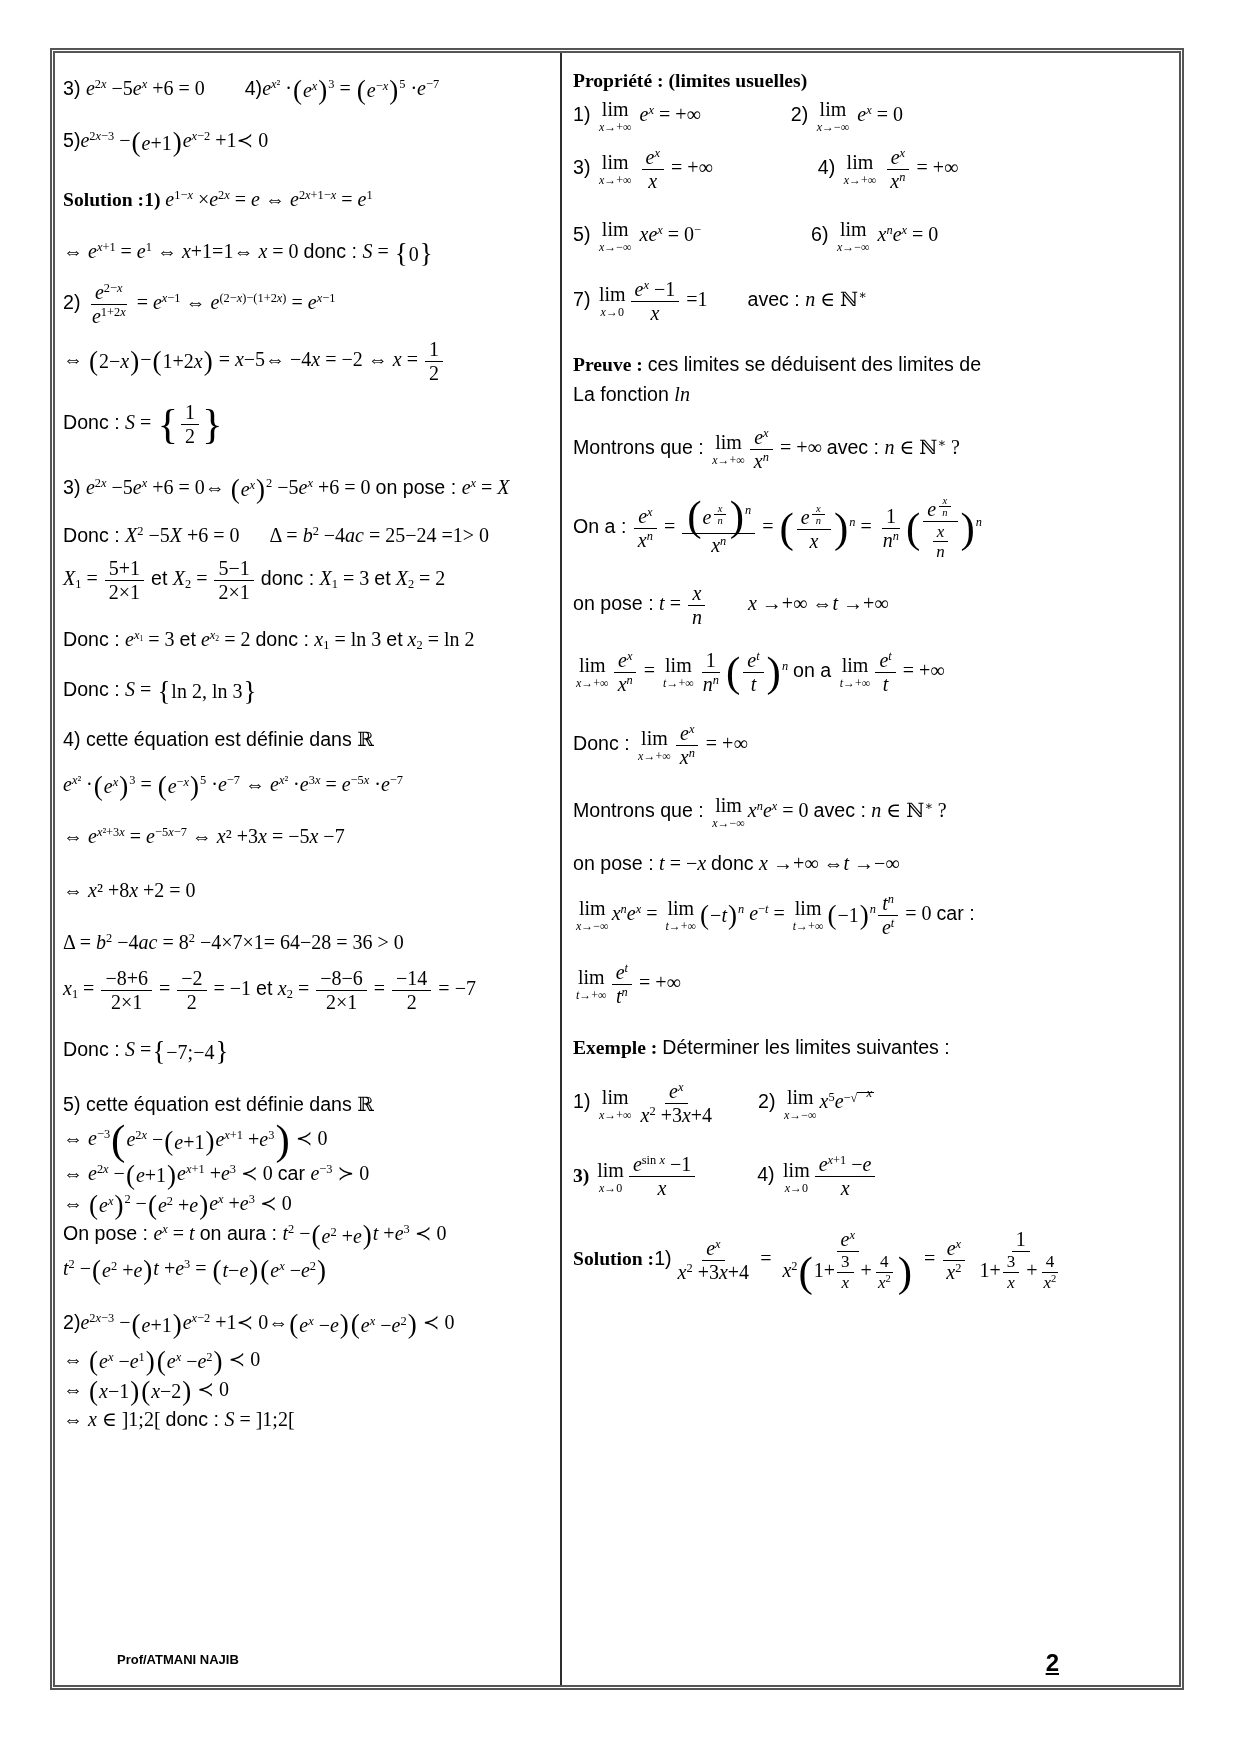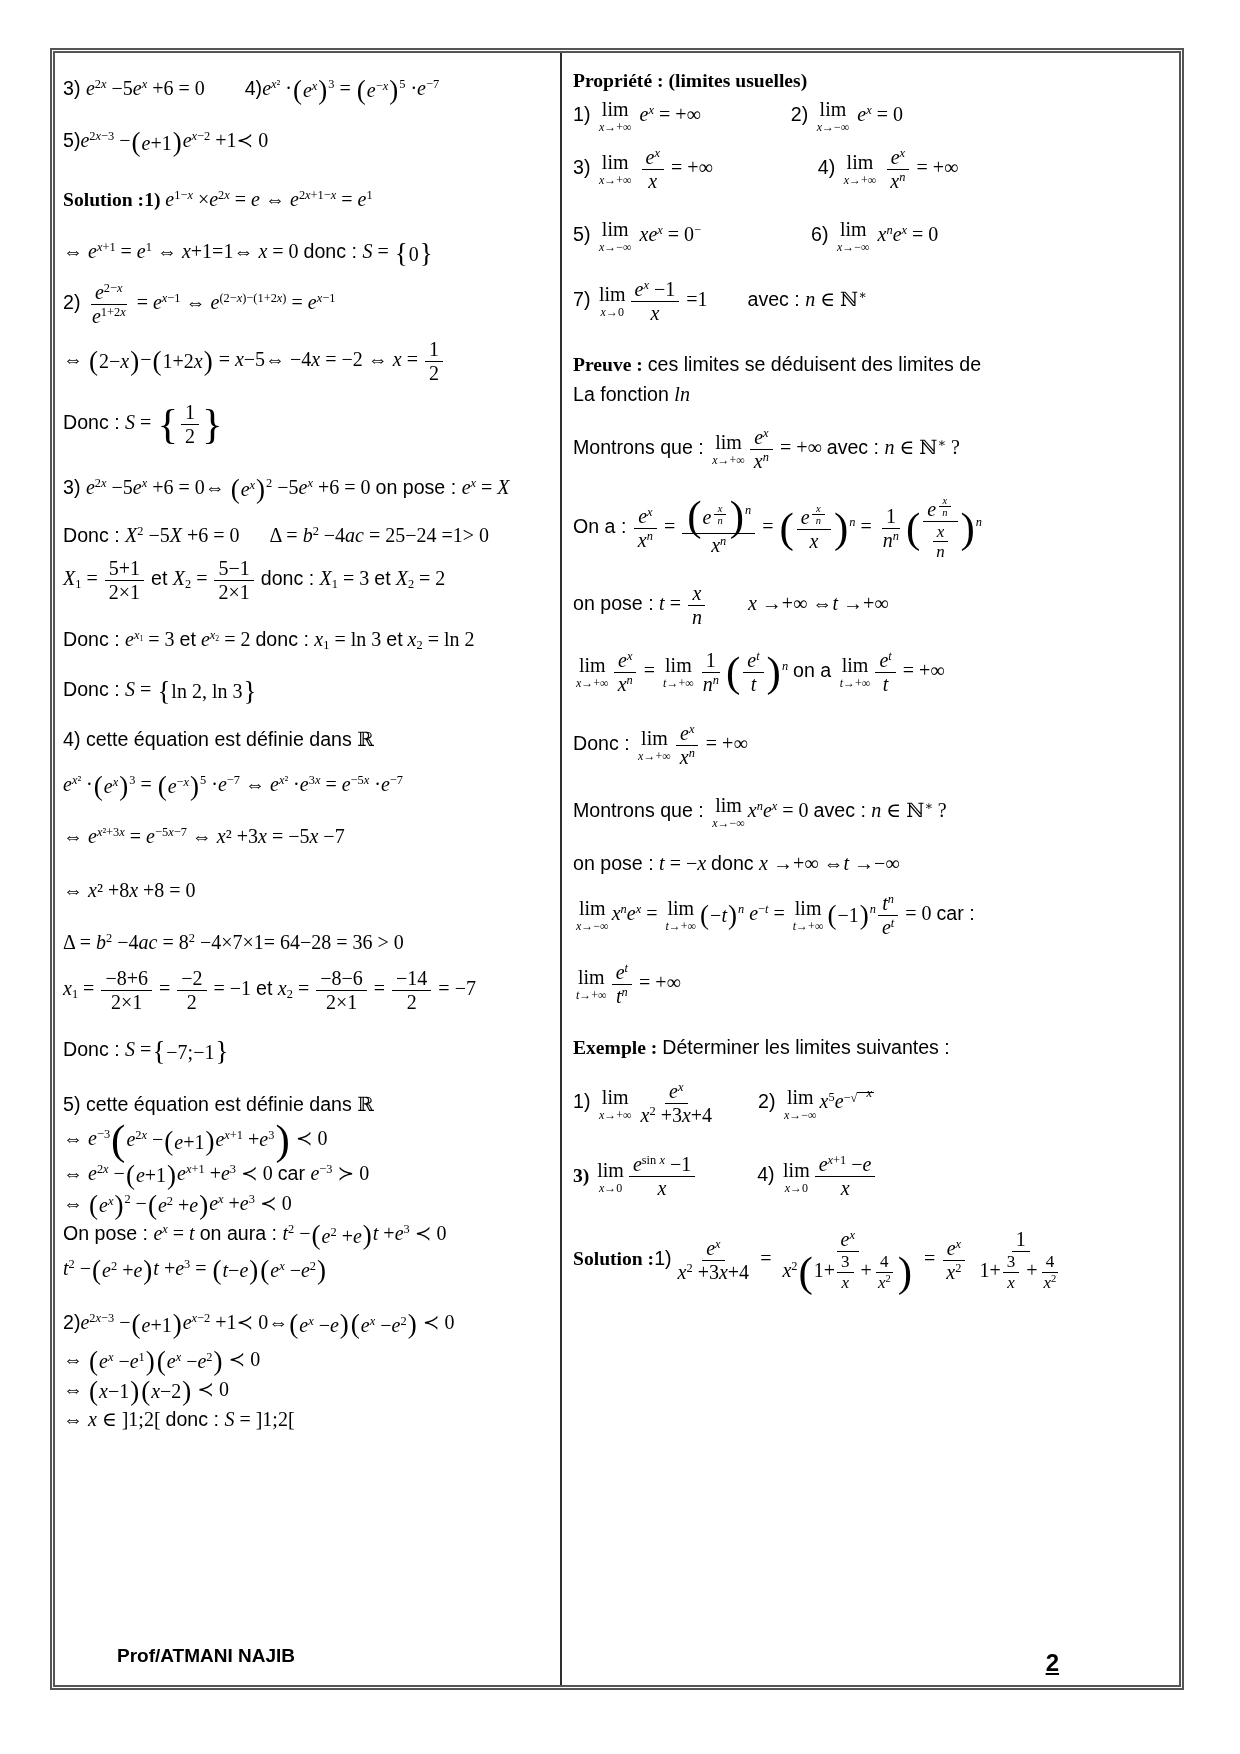--- a/index.html
+++ b/index.html
@@ -27,21 +27,21 @@
   .fr .fr{font-size:0.85em;}
   sup .fr{line-height:1.05;}
   .us{display:inline-flex;flex-direction:column;align-items:center;vertical-align:middle;line-height:1.05;margin:0 3px;justify-content:space-between;}
   .us .uu{font-size:0.6em;margin-top:1px;}
   .pg{display:inline-flex;align-items:center;vertical-align:middle;}
   .bp1{font-size:1.35em;font-weight:300;line-height:0.85;margin:0 1px;font-style:normal;}
   .bp2{font-size:2.15em;font-weight:200;line-height:0.8;margin:0 1px;font-style:normal;}
   .sq{display:inline-flex;align-items:flex-start;vertical-align:middle;}
   .rad{line-height:1.05;}
   .sqc{border-top:1.4px solid #000;padding:0 2px;}
-  .footer-author{position:absolute;left:62px;bottom:18px;font-family:"Liberation Sans",sans-serif;font-weight:bold;font-size:19px;}
+  .footer-author{position:absolute;left:62px;bottom:18px;font-family:"Liberation Sans",sans-serif;font-weight:bold;font-size:13px;}
   .page-number{position:absolute;right:120px;bottom:8px;font-family:"Liberation Sans",sans-serif;font-weight:bold;font-size:24px;text-decoration:underline;}
 </style>
 </head>
 <body>
 
 <div class="frame">
   <div class="divider"></div>
   <div class="col col-left">
       <div class="line" style="margin-top: 18px;"><span class="txt"><span class="rm">3) </span></span><span class="it">e</span><sup><span class="rm">2</span><span class="it">x</span></sup><span class="rm"> −5</span><span class="it">e</span><sup><span class="it">x</span></sup><span class="rm"> +6 = 0</span><span style="display: inline-block; width: 40px;"></span><span class="txt"><span class="rm">4)</span></span><span class="it">e</span><sup><span class="it">x</span><span class="rm">²</span></sup><span class="rm"> ·</span><span class="pg">
           <span class="bp1">(</span>
@@ -110,38 +110,38 @@
       <div class="line" style="margin-top: 18px;"><span class="it">e</span><sup><span class="it">x</span><span class="rm">²</span></sup><span class="rm"> ·</span><span class="pg">
           <span class="bp1">(</span>
           <span class="pm"><span class="it">e</span><sup><span class="it">x</span></sup></span>
           <span class="bp1">)</span>
         </span><sup><span class="rm">3</span></sup><span class="rm"> = </span><span class="pg">
           <span class="bp1">(</span>
           <span class="pm"><span class="it">e</span><sup><span class="rm">−</span><span class="it">x</span></sup></span>
           <span class="bp1">)</span>
         </span><sup><span class="rm">5</span></sup><span class="rm"> ·</span><span class="it">e</span><sup><span class="rm">−7</span></sup><span class="rm"> ⇔ </span><span class="it">e</span><sup><span class="it">x</span><span class="rm">²</span></sup><span class="rm"> ·</span><span class="it">e</span><sup><span class="rm">3</span><span class="it">x</span></sup><span class="rm"> = </span><span class="it">e</span><sup><span class="rm">−5</span><span class="it">x</span></sup><span class="rm"> ·</span><span class="it">e</span><sup><span class="rm">−7</span></sup></div>
       <div class="line" style="margin-top: 24px;"><span class="rm">⇔ </span><span class="it">e</span><sup><span class="it">x</span><span class="rm">²+3</span><span class="it">x</span></sup><span class="rm"> = </span><span class="it">e</span><sup><span class="rm">−5</span><span class="it">x</span><span class="rm">−7</span></sup><span class="rm"> ⇔ </span><span class="it">x</span><span class="rm">² +3</span><span class="it">x</span><span class="rm"> = −5</span><span class="it">x</span><span class="rm"> −7</span></div>
-      <div class="line" style="margin-top: 28px;"><span class="rm">⇔ </span><span class="it">x</span><span class="rm">² +8</span><span class="it">x</span><span class="rm"> +8 = 0</span></div>
+      <div class="line" style="margin-top: 28px;"><span class="rm">⇔ </span><span class="it">x</span><span class="rm">² +8</span><span class="it">x</span><span class="rm"> +2 = 0</span></div>
       <div class="line" style="margin-top: 26px;"><span class="rm">Δ = </span><span class="it">b</span><sup><span class="rm">2</span></sup><span class="rm"> −4</span><span class="it">ac</span><span class="rm"> = 8</span><sup><span class="rm">2</span></sup><span class="rm"> −4×7×1= 64−28 = 36 &gt; 0</span></div>
       <div class="line" style="margin-top: 12px;"><span class="it">x</span><sub><span class="rm">1</span></sub><span class="rm"> = </span><span class="fr">
           <span class="n"><span class="rm">−8+6</span></span>
           <span class="d"><span class="rm">2×1</span></span>
         </span><span class="rm"> = </span><span class="fr">
           <span class="n"><span class="rm">−2</span></span>
           <span class="d"><span class="rm">2</span></span>
         </span><span class="rm"> = −1 </span><span class="txt"><span class="rm"> </span><span class="it">et</span><span class="rm"> </span></span><span class="it">x</span><sub><span class="rm">2</span></sub><span class="rm"> = </span><span class="fr">
           <span class="n"><span class="rm">−8−6</span></span>
           <span class="d"><span class="rm">2×1</span></span>
         </span><span class="rm"> = </span><span class="fr">
           <span class="n"><span class="rm">−14</span></span>
           <span class="d"><span class="rm">2</span></span>
         </span><span class="rm"> = −7</span></div>
       <div class="line" style="margin-top: 22px;"><span class="txt"><span class="it">Donc</span><span class="rm"> : </span></span><span class="it">S</span><span class="rm"> =</span><span class="pg">
           <span class="bp1">{</span>
-          <span class="pm"><span class="rm">−7;−1</span></span>
+          <span class="pm"><span class="rm">−7;−4</span></span>
           <span class="bp1">}</span>
         </span></div>
       <div class="line" style="margin-top: 26px;"><span class="txt"><span class="rm">5) </span><span class="it">cette</span><span class="rm"> é</span><span class="it">quation</span><span class="rm"> </span><span class="it">est</span><span class="rm"> </span><span class="it">d</span><span class="rm">é</span><span class="it">finie</span><span class="rm"> </span><span class="it">dans</span><span class="rm"> </span></span><span class="rm">ℝ</span></div>
       <div class="line" style="margin-top: 6px;"><span class="rm">⇔ </span><span class="it">e</span><sup><span class="rm">−3</span></sup><span class="pg">
           <span class="bp2">(</span>
           <span class="pm"><span class="it">e</span><sup><span class="rm">2</span><span class="it">x</span></sup><span class="rm"> −</span><span class="pg">
               <span class="bp1">(</span>
               <span class="pm"><span class="it">e</span><span class="rm">+1</span></span>
               <span class="bp1">)</span>
             </span><span class="it">e</span><sup><span class="it">x</span><span class="rm">+1</span></sup><span class="rm"> +</span><span class="it">e</span><sup><span class="rm">3</span></sup></span>

